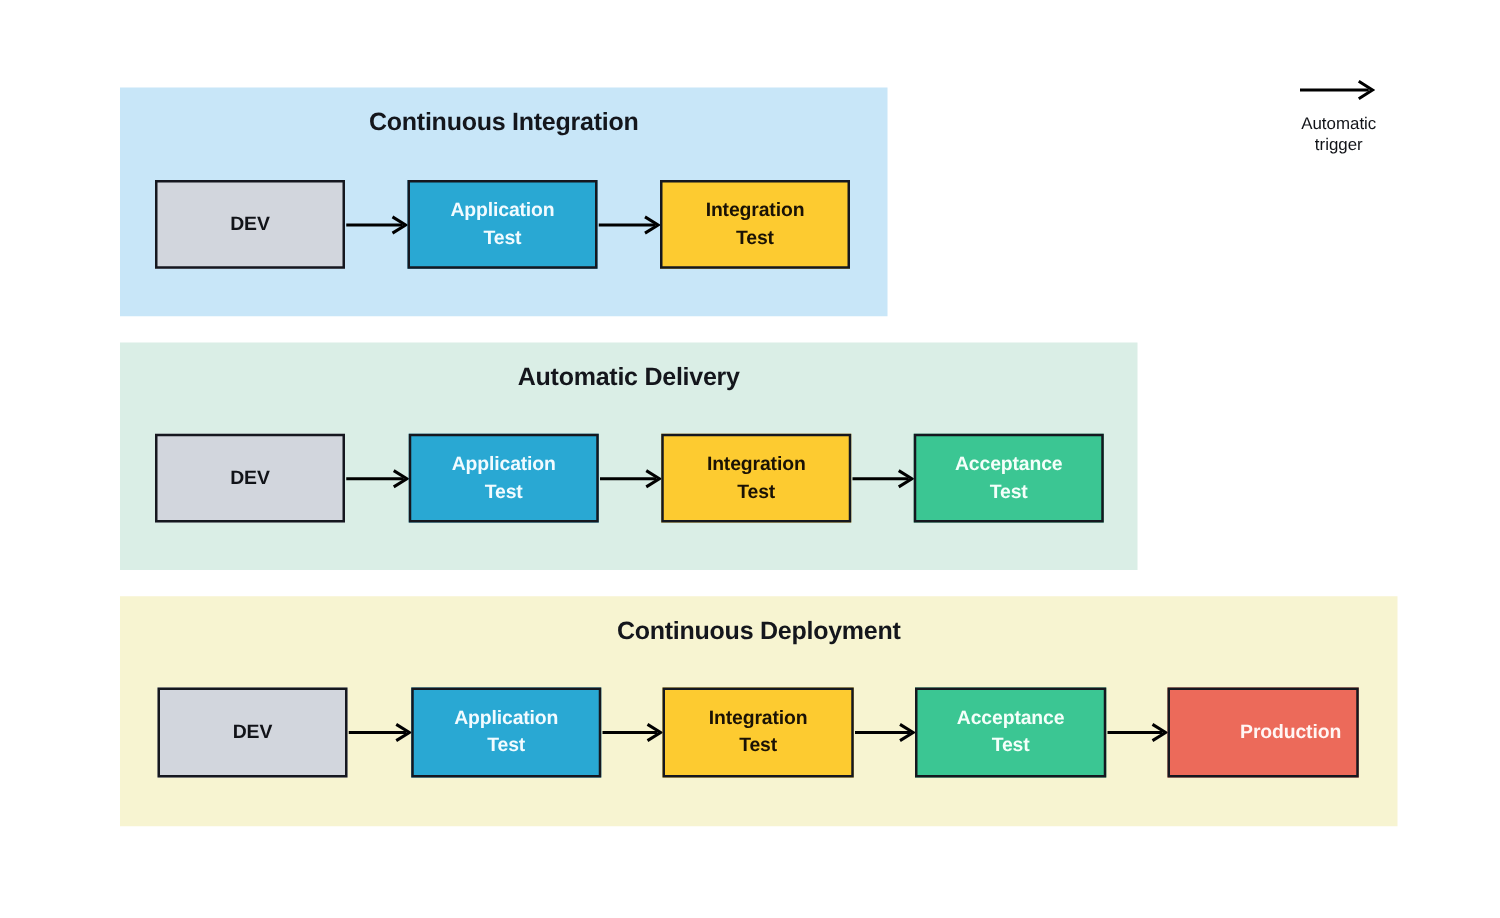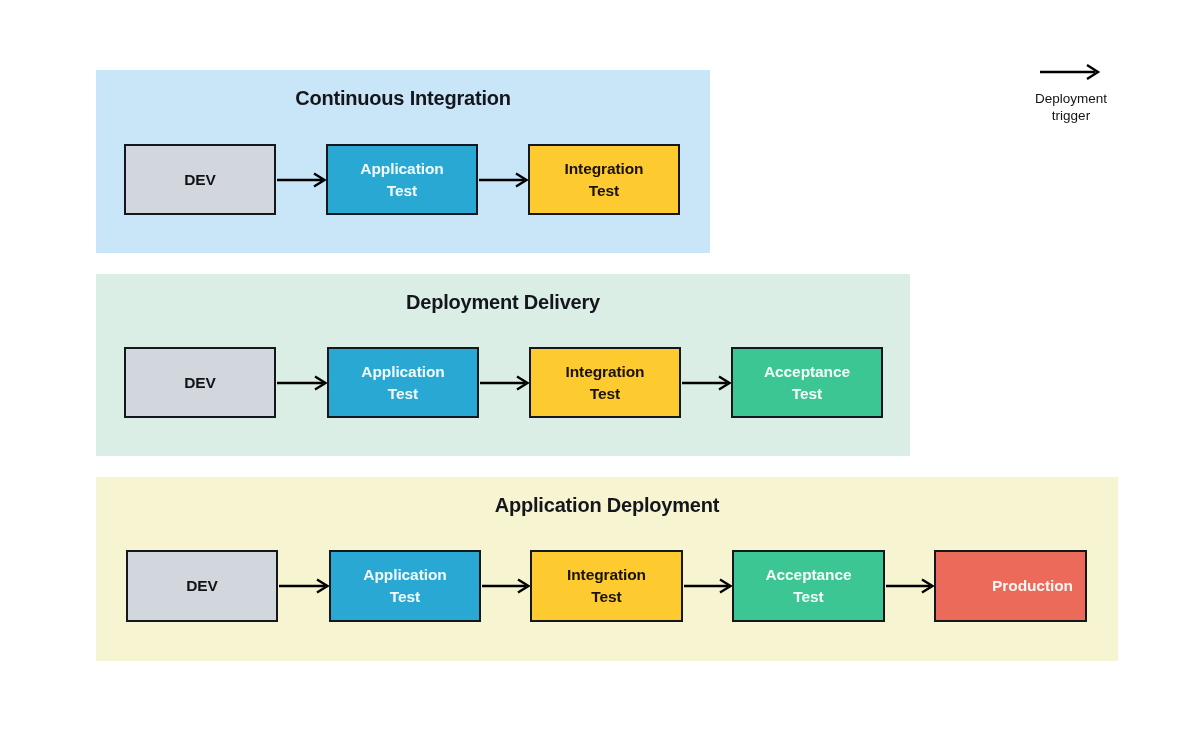--- a/index.html
+++ b/index.html
@@ -102,21 +102,21 @@
     </div>
     <div class="node" style="left: 326px; top: 144px; width: 152px; height: 71px; background: rgb(41, 168, 211); color: rgb(242, 251, 255); border-color: rgb(21, 23, 31);">
       <span class="node-label">Application
 Test</span>
     </div>
     <div class="node" style="left: 528px; top: 144px; width: 152px; height: 71px; background: rgb(253, 203, 48); color: rgb(26, 18, 5); border-color: rgb(21, 23, 31);">
       <span class="node-label">Integration
 Test</span>
     </div>
     <div class="band" style="left: 96px; top: 274px; width: 814px; height: 182px; background: rgb(218, 238, 230);">
-      <div class="band-title" style="top: 17px;">Deployment Delivery</div>
+      <div class="band-title" style="top: 17px;">Automatic Delivery</div>
     </div>
     <svg class="arrow-svg" width="49" height="22" viewBox="0 0 49 22" style="left: 277px; top: 372px;">
       <line class="arrow-line" x1="0" y1="11" x2="46" y2="11"></line>
       <polyline class="arrow-head" points="38,4.5 48.5,11 38,17.5"></polyline>
     </svg>
     <svg class="arrow-svg" width="48" height="22" viewBox="0 0 48 22" style="left: 480px; top: 372px;">
       <line class="arrow-line" x1="0" y1="11" x2="45" y2="11"></line>
       <polyline class="arrow-head" points="37,4.5 47.5,11 37,17.5"></polyline>
     </svg>
     <svg class="arrow-svg" width="48" height="22" viewBox="0 0 48 22" style="left: 682px; top: 372px;">
@@ -132,21 +132,21 @@
     </div>
     <div class="node" style="left: 529px; top: 347px; width: 152px; height: 71px; background: rgb(253, 203, 48); color: rgb(26, 18, 5); border-color: rgb(21, 23, 31);">
       <span class="node-label">Integration
 Test</span>
     </div>
     <div class="node" style="left: 731px; top: 347px; width: 152px; height: 71px; background: rgb(59, 198, 147); color: rgb(244, 255, 250); border-color: rgb(21, 23, 31);">
       <span class="node-label">Acceptance
 Test</span>
     </div>
     <div class="band" style="left: 96px; top: 477px; width: 1022px; height: 184px; background: rgb(247, 244, 209);">
-      <div class="band-title" style="top: 17px;">Application Deployment</div>
+      <div class="band-title" style="top: 17px;">Continuous Deployment</div>
     </div>
     <svg class="arrow-svg" width="49" height="22" viewBox="0 0 49 22" style="left: 279px; top: 575px;">
       <line class="arrow-line" x1="0" y1="11" x2="46" y2="11"></line>
       <polyline class="arrow-head" points="38,4.5 48.5,11 38,17.5"></polyline>
     </svg>
     <svg class="arrow-svg" width="47" height="22" viewBox="0 0 47 22" style="left: 482px; top: 575px;">
       <line class="arrow-line" x1="0" y1="11" x2="44" y2="11"></line>
       <polyline class="arrow-head" points="36,4.5 46.5,11 36,17.5"></polyline>
     </svg>
     <svg class="arrow-svg" width="47" height="22" viewBox="0 0 47 22" style="left: 684px; top: 575px;">
@@ -175,15 +175,15 @@
     <div class="node" style="left: 934px; top: 550px; width: 153px; height: 72px; background: rgb(236, 106, 90); color: rgb(255, 246, 244); border-color: rgb(21, 23, 31); padding-left: 44px;">
       <span class="node-label">Production</span>
     </div>
   </div>
 
 <div id="legend">
   <svg id="legend-arrow" width="62" height="20" viewBox="0 0 62 20">
     <line x1="0" y1="10" x2="55" y2="10" stroke="#000" stroke-width="2.4"></line>
     <polyline points="47,3 58,10 47,17" fill="none" stroke="#000" stroke-width="2.4"></polyline>
   </svg>
-  <div id="legend-caption">Deployment
+  <div id="legend-caption">Automatic
 trigger</div>
 </div>
 
 </body></html>

